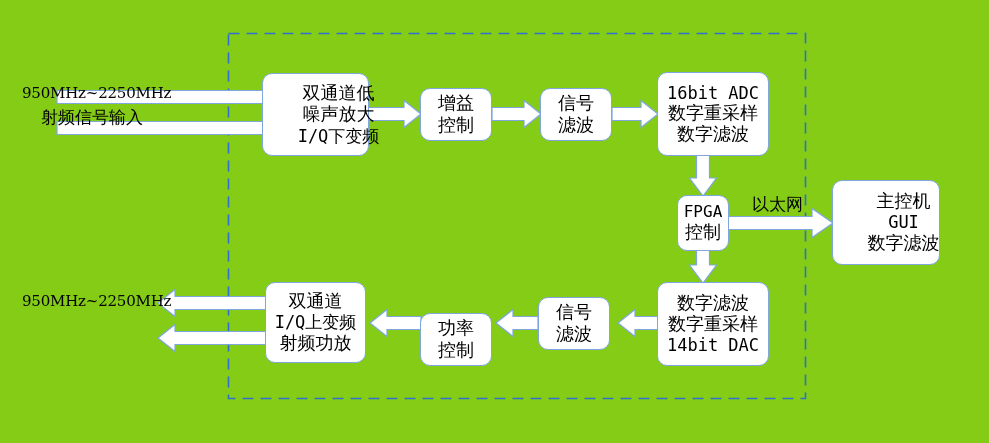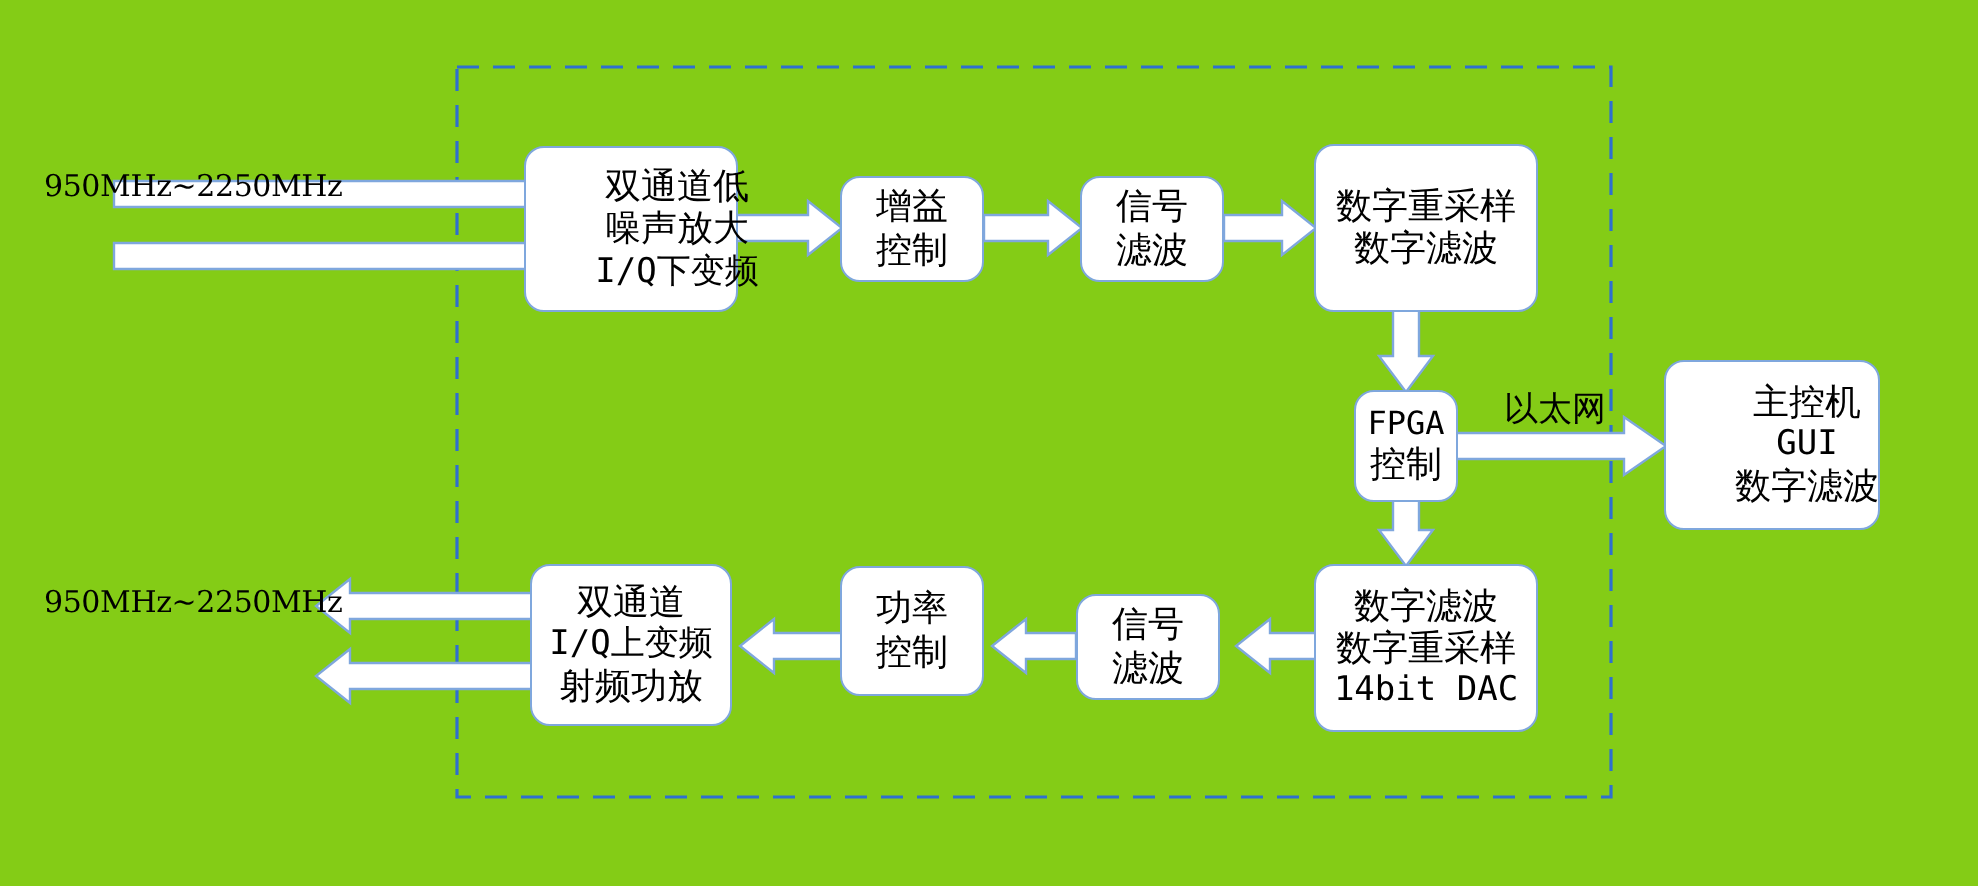--- a/index.html
+++ b/index.html
@@ -92,20 +92,21 @@
       <path d="M 421,316.5 L 387,316.5 L 387,309.5 L 370,323 L 387,336.5 L 387,329.5 L 421,329.5 Z" fill="#ffffff" stroke="#7fa7dd" stroke-width="1.2"></path>
 
       <path d="M 365,296.5 L 175,296.5 L 175,289.5 L 158,303 L 175,316.5 L 175,309.5 L 365,309.5 Z" fill="#ffffff" stroke="#7fa7dd" stroke-width="1.2"></path>
 
       <path d="M 365,331.5 L 175,331.5 L 175,324.5 L 158,338 L 175,351.5 L 175,344.5 L 365,344.5 Z" fill="#ffffff" stroke="#7fa7dd" stroke-width="1.2"></path>
     </g>
   </svg>
 
   <div class="side-label" style="left:22px; top:82px; width:140px;">
     <span class="l1">950MHz~2250MHz</span>
+    <span class="l2">射频信号输入</span>
   </div>
 
   <div class="side-label" style="left:22px; top:290px; width:140px;">
     <span class="l1">950MHz~2250MHz</span>
   </div>
 
   <div class="edge-label" style="left:752px; top:193px;">以太网</div>
 
   <div class="node" style="left:262px; top:73px; width:107px; height:83px; font-size:18px;padding-left:46px;">
     <span class="ln cjk">双通道低</span>
@@ -117,20 +118,21 @@
     <span class="ln cjk">增益</span>
     <span class="ln cjk">控制</span>
   </div>
 
   <div class="node" style="left:540px; top:88px; width:72px; height:53px; font-size:18px;">
     <span class="ln cjk">信号</span>
     <span class="ln cjk">滤波</span>
   </div>
 
   <div class="node" style="left:657px; top:72px; width:112px; height:84px; font-size:18px;">
+    <span class="ln lat" style="font-size:17px;">16bit ADC</span>
     <span class="ln cjk">数字重采样</span>
     <span class="ln cjk">数字滤波</span>
   </div>
 
   <div class="node" style="left:677px; top:195px; width:52px; height:56px; font-size:17px;">
     <span class="ln lat" style="font-size:16px;">FPGA</span>
     <span class="ln cjk" style="font-size:18px;">控制</span>
   </div>
 
   <div class="node" style="left:832px; top:180px; width:108px; height:85px; font-size:18px;padding-left:35px;">
@@ -143,21 +145,21 @@
     <span class="ln cjk">数字滤波</span>
     <span class="ln cjk">数字重采样</span>
     <span class="ln lat" style="font-size:17px;">14bit DAC</span>
   </div>
 
   <div class="node" style="left:538px; top:297px; width:72px; height:53px; font-size:18px;">
     <span class="ln cjk">信号</span>
     <span class="ln cjk">滤波</span>
   </div>
 
-  <div class="node" style="left:420px; top:283px; width:72px; height:65px; font-size:18px;">
+  <div class="node" style="left:420px; top:313px; width:72px; height:53px; font-size:18px;">
     <span class="ln cjk">功率</span>
     <span class="ln cjk">控制</span>
   </div>
 
   <div class="node" style="left:265px; top:282px; width:101px; height:81px; font-size:18px;">
     <span class="ln cjk">双通道</span>
     <span class="ln lat" style="font-size:17px;">I/Q上变频</span>
     <span class="ln cjk">射频功放</span>
   </div>
 

